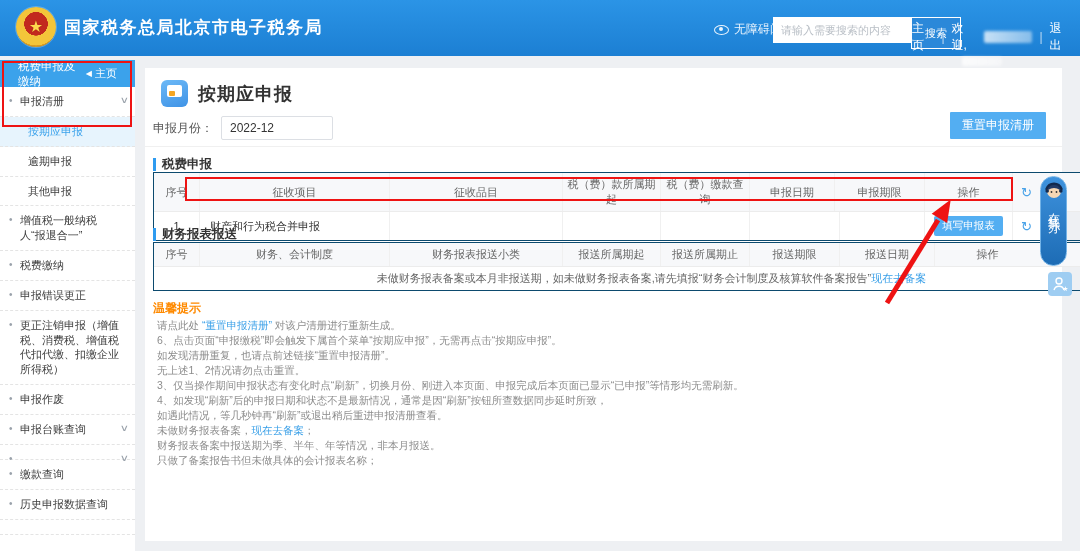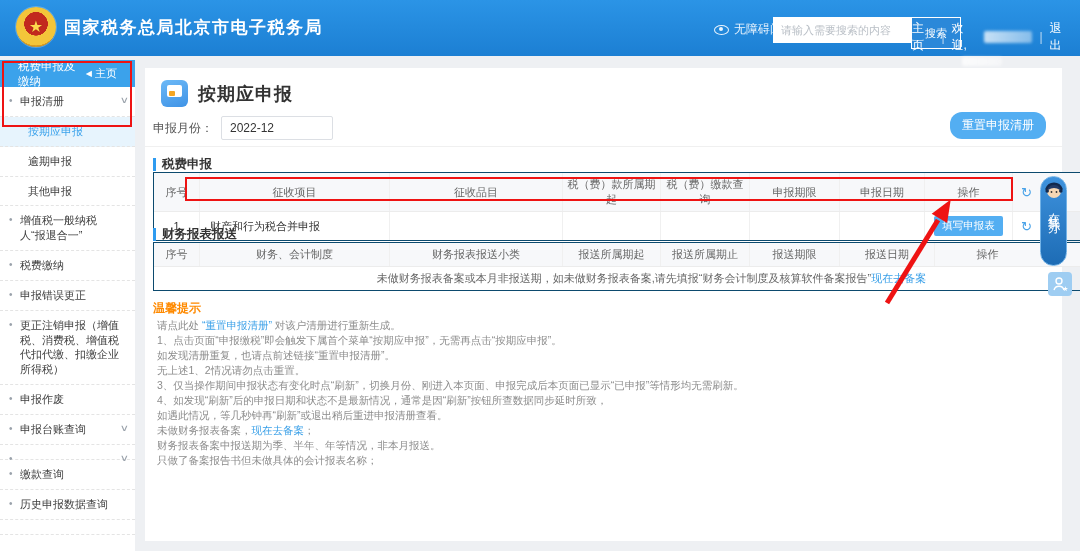--- a/index.html
+++ b/index.html
@@ -43,21 +43,21 @@
 
   
   .card { position:absolute; left:145px; top:68px; width:917px; height:473px; background:#fff; }
   .title-row { position:absolute; left:16px; top:12px; display:flex; align-items:center; gap:10px; }
   .doc-icon { width:27px; height:27px; border-radius:6px; background:linear-gradient(160deg,#6cb9f7,#3f93e6); position:relative; }
   .doc-icon::before { content:""; position:absolute; left:6px; top:5px; width:15px; height:12px; background:#fff; border-radius:2px; }
   .doc-icon::after { content:""; position:absolute; left:8px; top:11px; width:6px; height:5px; background:#f5a623; border-radius:1px; }
   .page-title { font-size:18px; color:#333; font-weight:600; letter-spacing:1px; }
   .month-row { position:absolute; left:8px; top:48px; display:flex; align-items:center; gap:8px; font-size:12px; color:#555; }
   .month-input { width:112px; height:24px; border:1px solid #dcdfe4; border-radius:2px; font-size:12px; color:#333; padding:0 8px; outline:none; }
-  .reset-btn { position:absolute; right:16px; top:44px; background:#53aef2; color:#fff; border:none; border-radius:12px;
+  .reset-btn { position:absolute; right:16px; top:44px; background:#53aef2; color:#fff; border:none; border-radius:1px;
     font-size:12px; padding:5px 12px; cursor:pointer; }
   .hr { position:absolute; left:0; top:78px; width:100%; border-top:1px solid #f0f0f0; }
 
   .sec-title { position:absolute; left:8px; display:flex; align-items:center; gap:6px; font-size:12.5px; font-weight:bold; color:#333; }
   .sec-bar { width:3px; height:13px; background:#2e9bf0; }
 
   .tbl { position:absolute; left:8px; width:997px; border:1px solid #0c4a6e; font-size:11px; }
   .trow { display:flex; align-items:stretch; }
   .trow.head { background:#f7f8fa; color:#666; }
   .trow.body { color:#333; border-top:1px solid #ececec; }
@@ -158,22 +158,22 @@
     <span class="sec-bar"></span>
     <span>税费申报</span>
   </div>
   <div class="tbl" style="top:104px" id="tax-table">
       <div class="trow head">
         <div class="tcell" style="width: 45px;">序号</div>
         <div class="tcell" style="width: 190px;">征收项目</div>
         <div class="tcell" style="width: 173px;">征收品目</div>
         <div class="tcell" style="width: 98px;">税（费）款所属期起</div>
         <div class="tcell" style="width: 89px;">税（费）缴款查询</div>
+        <div class="tcell" style="width: 85px;">申报日期</div>
         <div class="tcell" style="width: 90px;">申报期限</div>
-        <div class="tcell" style="width: 85px;">申报日期</div>
         <div class="tcell" style="width: 88px;">操作</div>
         <div class="tcell" style="width: 28px;">
           <span class="refresh">↻</span>
         </div>
       </div>
       <div class="trow body">
         <div class="tcell" style="width: 45px;">1</div>
         <div class="tcell left" style="width: 190px;">财产和行为税合并申报</div>
         <div class="tcell" style="width: 173px;"></div>
         <div class="tcell" style="width: 98px;"></div>
@@ -206,21 +206,21 @@
       </div>
       <div class="msg-row">
         <span>未做财务报表备案或本月非报送期，如未做财务报表备案,请先填报“财务会计制度及核算软件备案报告”</span>
         <span class="link">现在去备案</span>
       </div>
     </div>
 
   <div class="tips-title" style="top:232px">温馨提示</div>
   <div class="tips" style="top:250px" id="tips">
       <div class="tip-line"><span>请点此处 </span><span class="link">“重置申报清册”</span><span> 对该户清册进行重新生成。</span></div>
-      <div class="tip-line"><span>1、点击页面“申报缴税”即会触发下属首个菜单“按期应申报”，无需再点击“按期应申报”。</span></div>
+      <div class="tip-line"><span>6、点击页面“申报缴税”即会触发下属首个菜单“按期应申报”，无需再点击“按期应申报”。</span></div>
       <div class="tip-line"><span>如发现清册重复，也请点前述链接“重置申报清册”。</span></div>
       <div class="tip-line"><span>无上述1、2情况请勿点击重置。</span></div>
       <div class="tip-line"><span>3、仅当操作期间申报状态有变化时点“刷新”，切换月份、刚进入本页面、申报完成后本页面已显示“已申报”等情形均无需刷新。</span></div>
       <div class="tip-line"><span>4、如发现“刷新”后的申报日期和状态不是最新情况，通常是因“刷新”按钮所查数据同步延时所致，</span></div>
       <div class="tip-line"><span>如遇此情况，等几秒钟再“刷新”或退出稍后重进申报清册查看。</span></div>
       <div class="tip-line"><span>未做财务报表备案，</span><span class="link">现在去备案</span><span>；</span></div>
       <div class="tip-line"><span>财务报表备案中报送期为季、半年、年等情况，非本月报送。</span></div>
       <div class="tip-line"><span>只做了备案报告书但未做具体的会计报表名称；</span></div>
     </div>
 </div>

